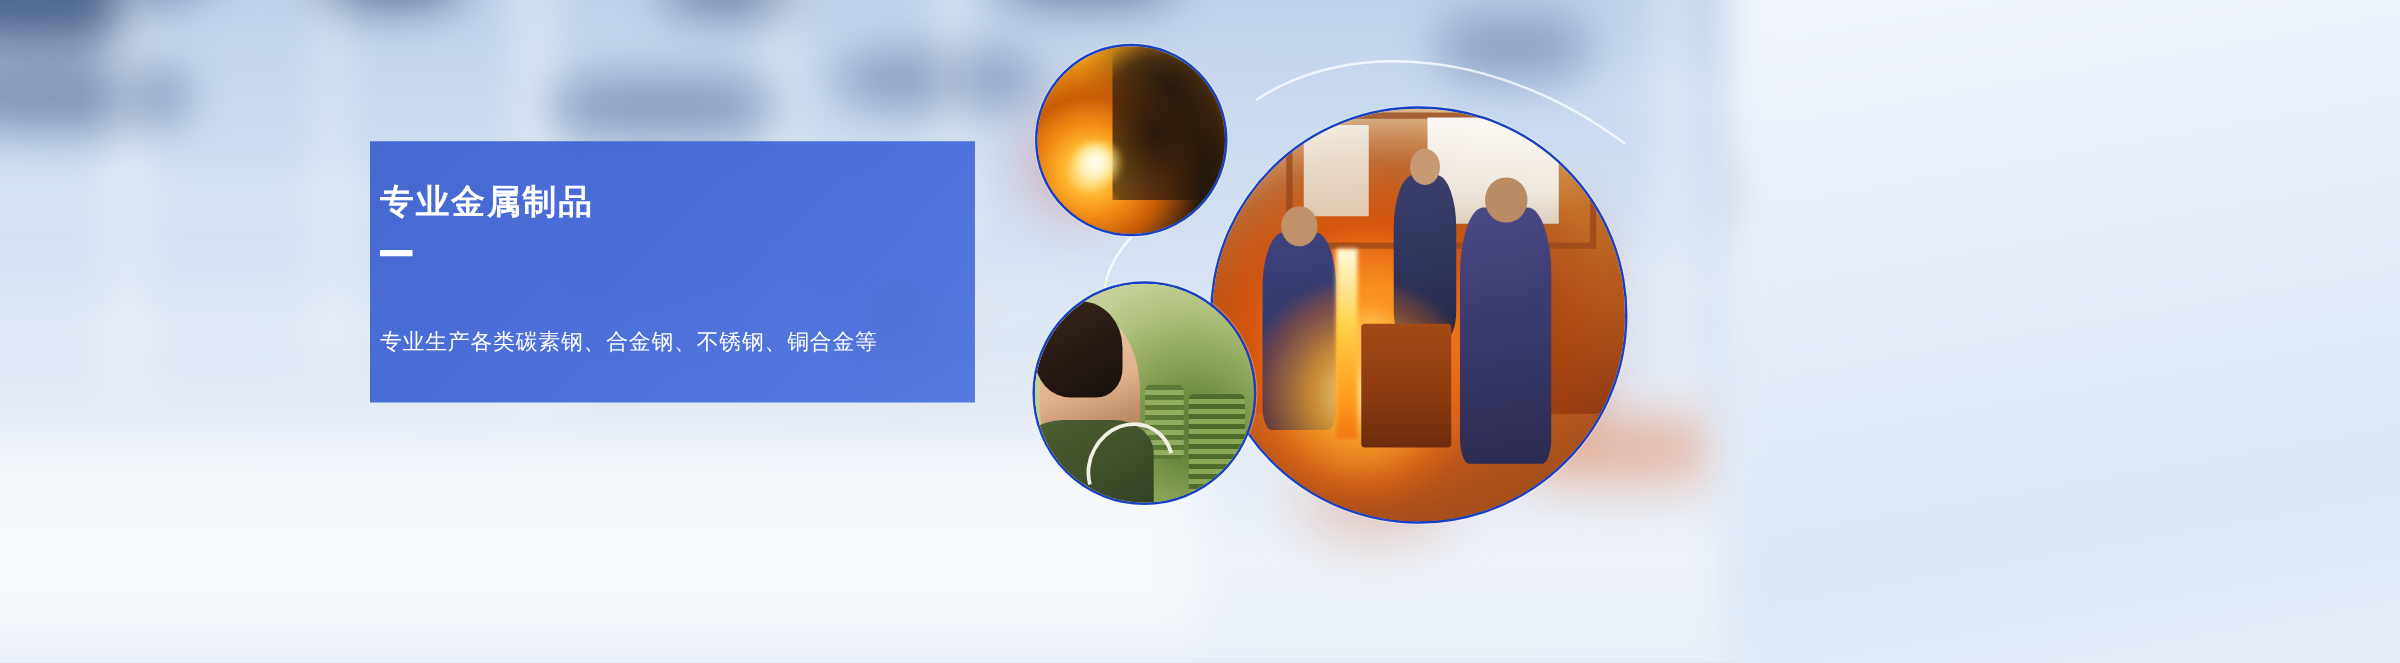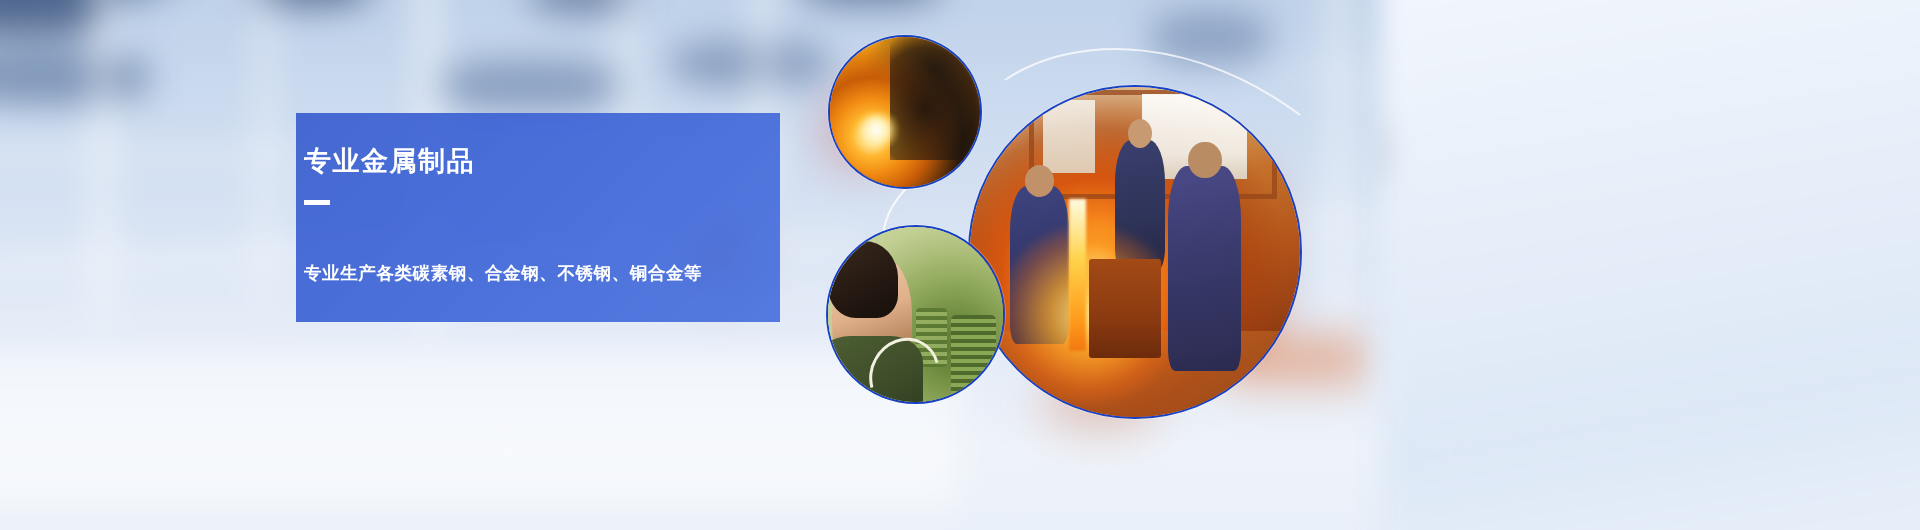--- a/index.html
+++ b/index.html
@@ -48,21 +48,21 @@
     color:#ffffff;font-size:27px;line-height:34px;font-weight:bold;
     letter-spacing:1.5px;white-space:nowrap;
   }
   .panel-rule{
     position:absolute;left:8px;top:87px;width:26px;height:5px;background:#ffffff;
   }
   .panel-desc{
     position:absolute;left:8px;top:146px;width:470px;
     color:#ffffff;font-size:17.5px;line-height:28px;letter-spacing:.6px;
   }
-  .panel-desc div{white-space:nowrap;font-weight:bold;}
+  .panel-desc div{white-space:nowrap;}
 
   
   .circ{
     position:absolute;border-radius:50%;overflow:hidden;
     border:2px solid #1740c4;
     box-shadow:0 0 0 1px rgba(255,255,255,.25);
   }
   .circ .photo{position:absolute;inset:0;}
 
   

